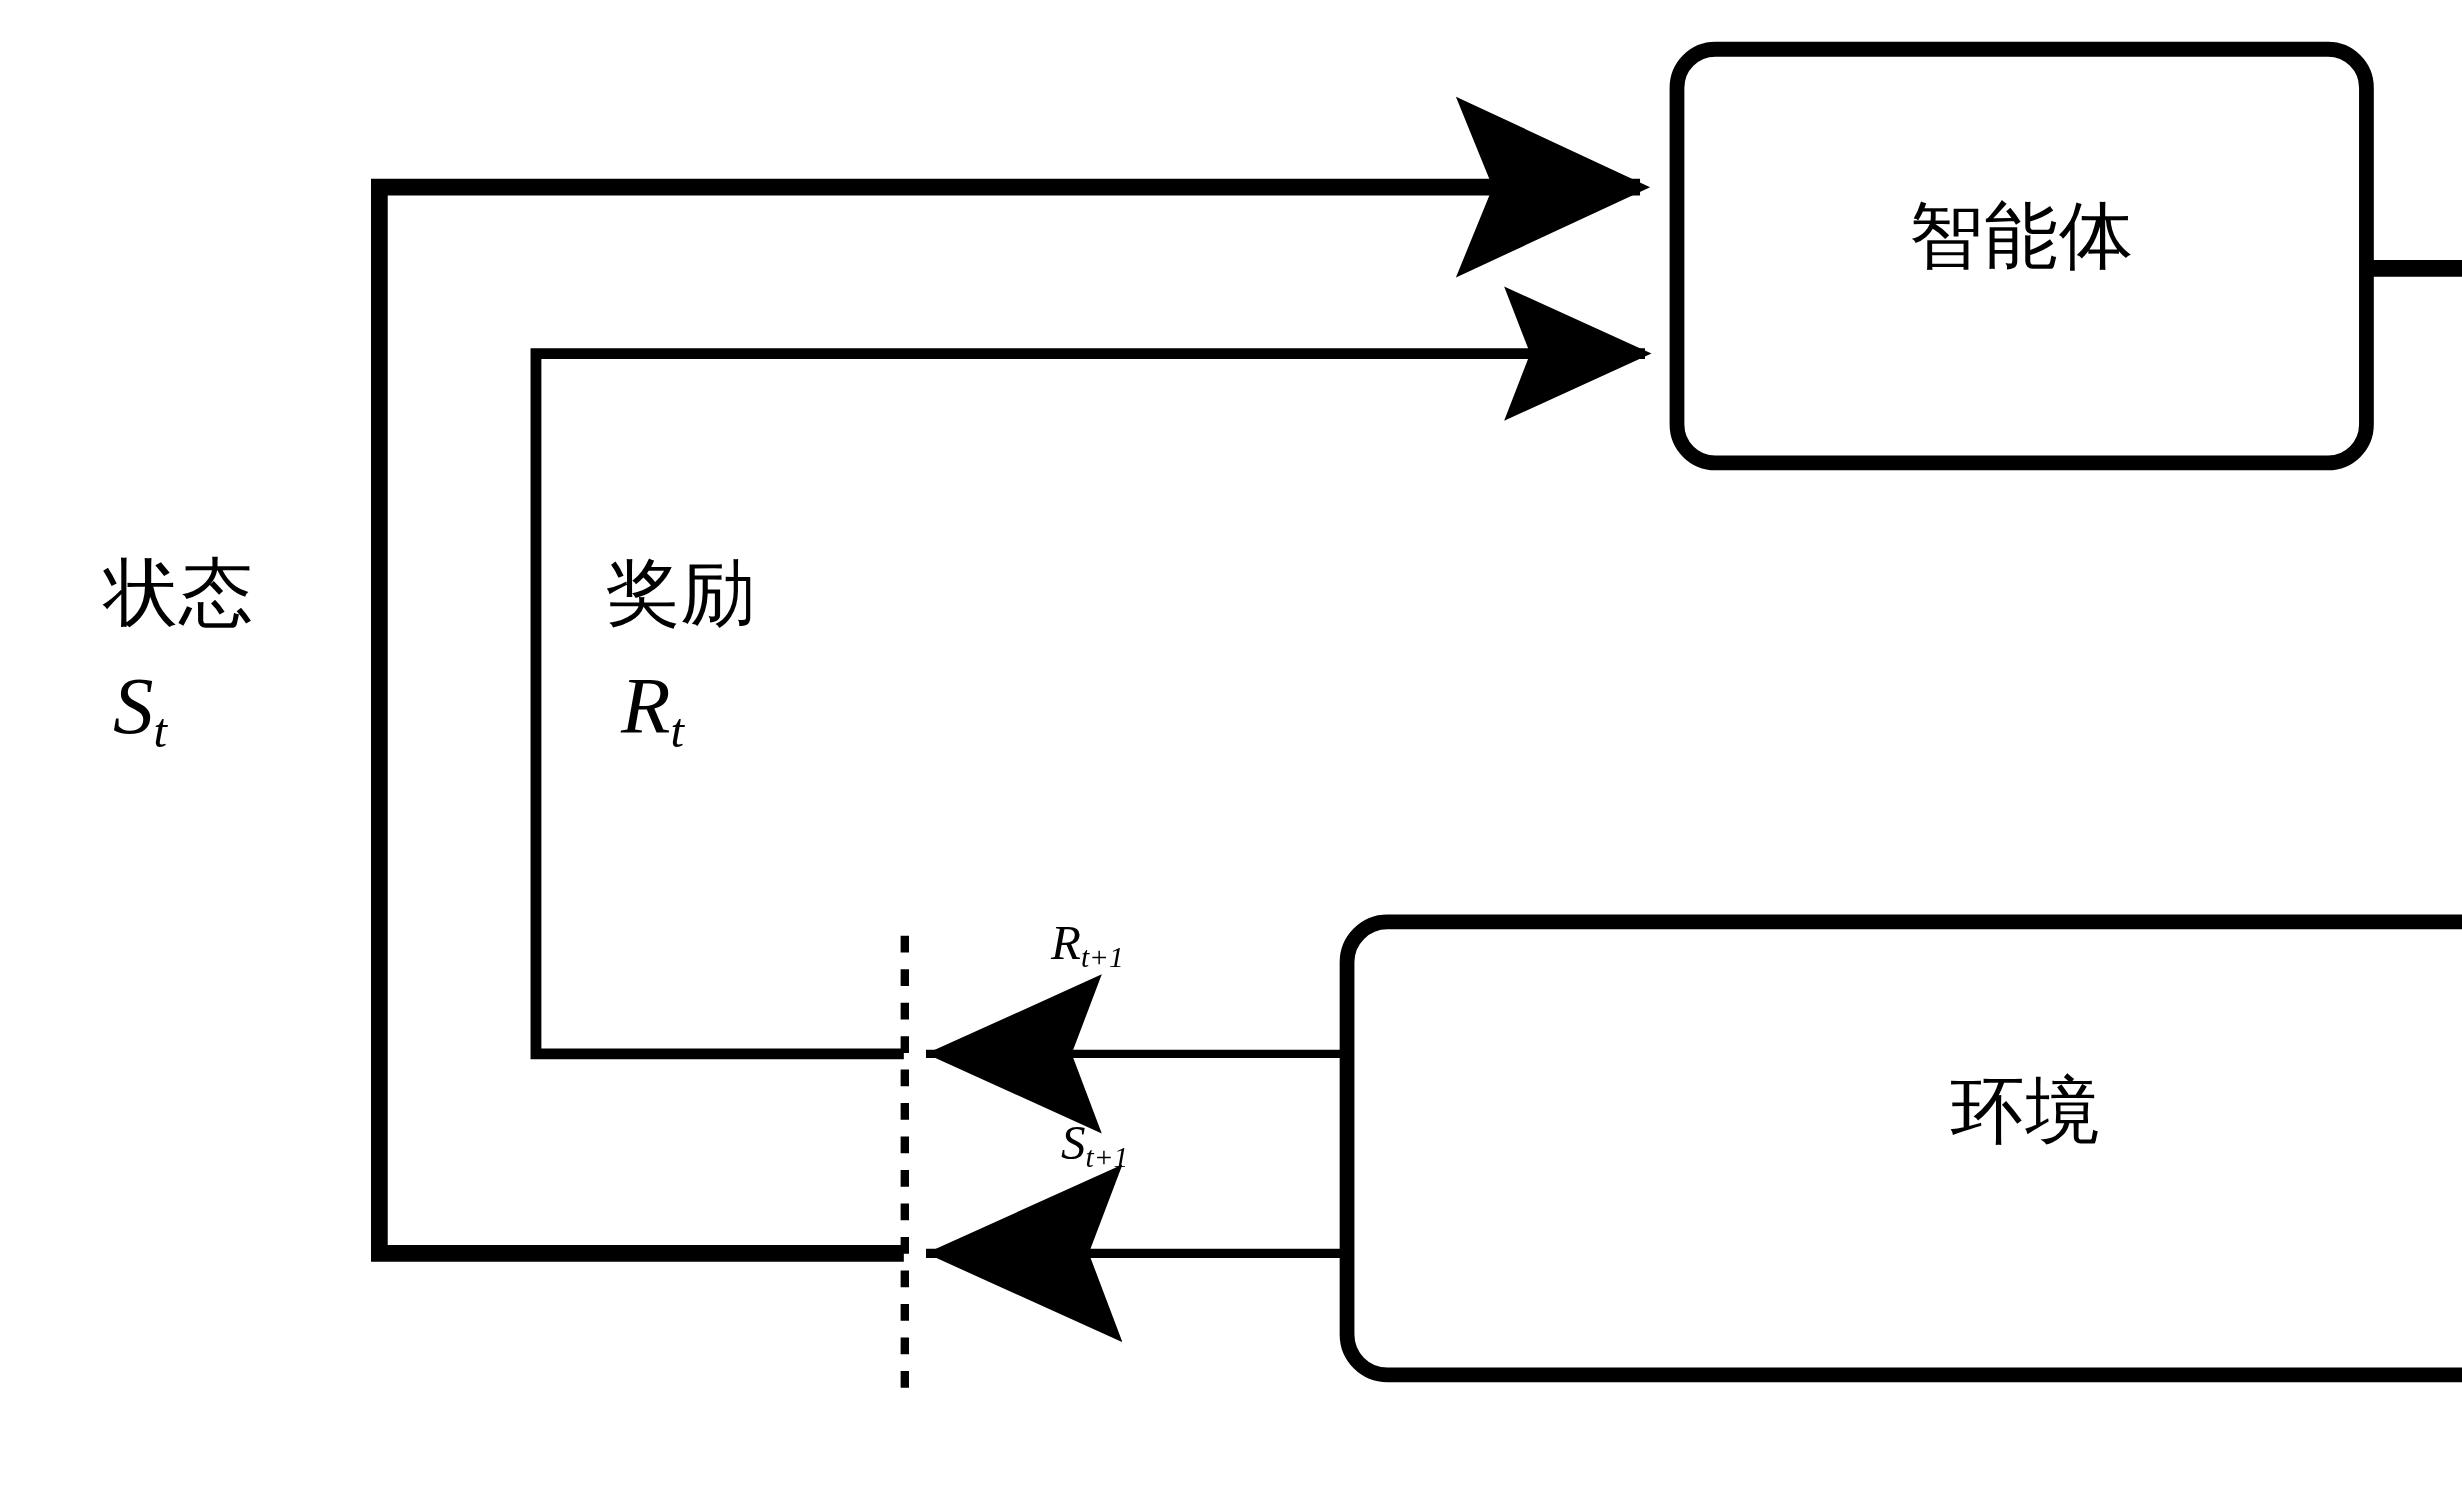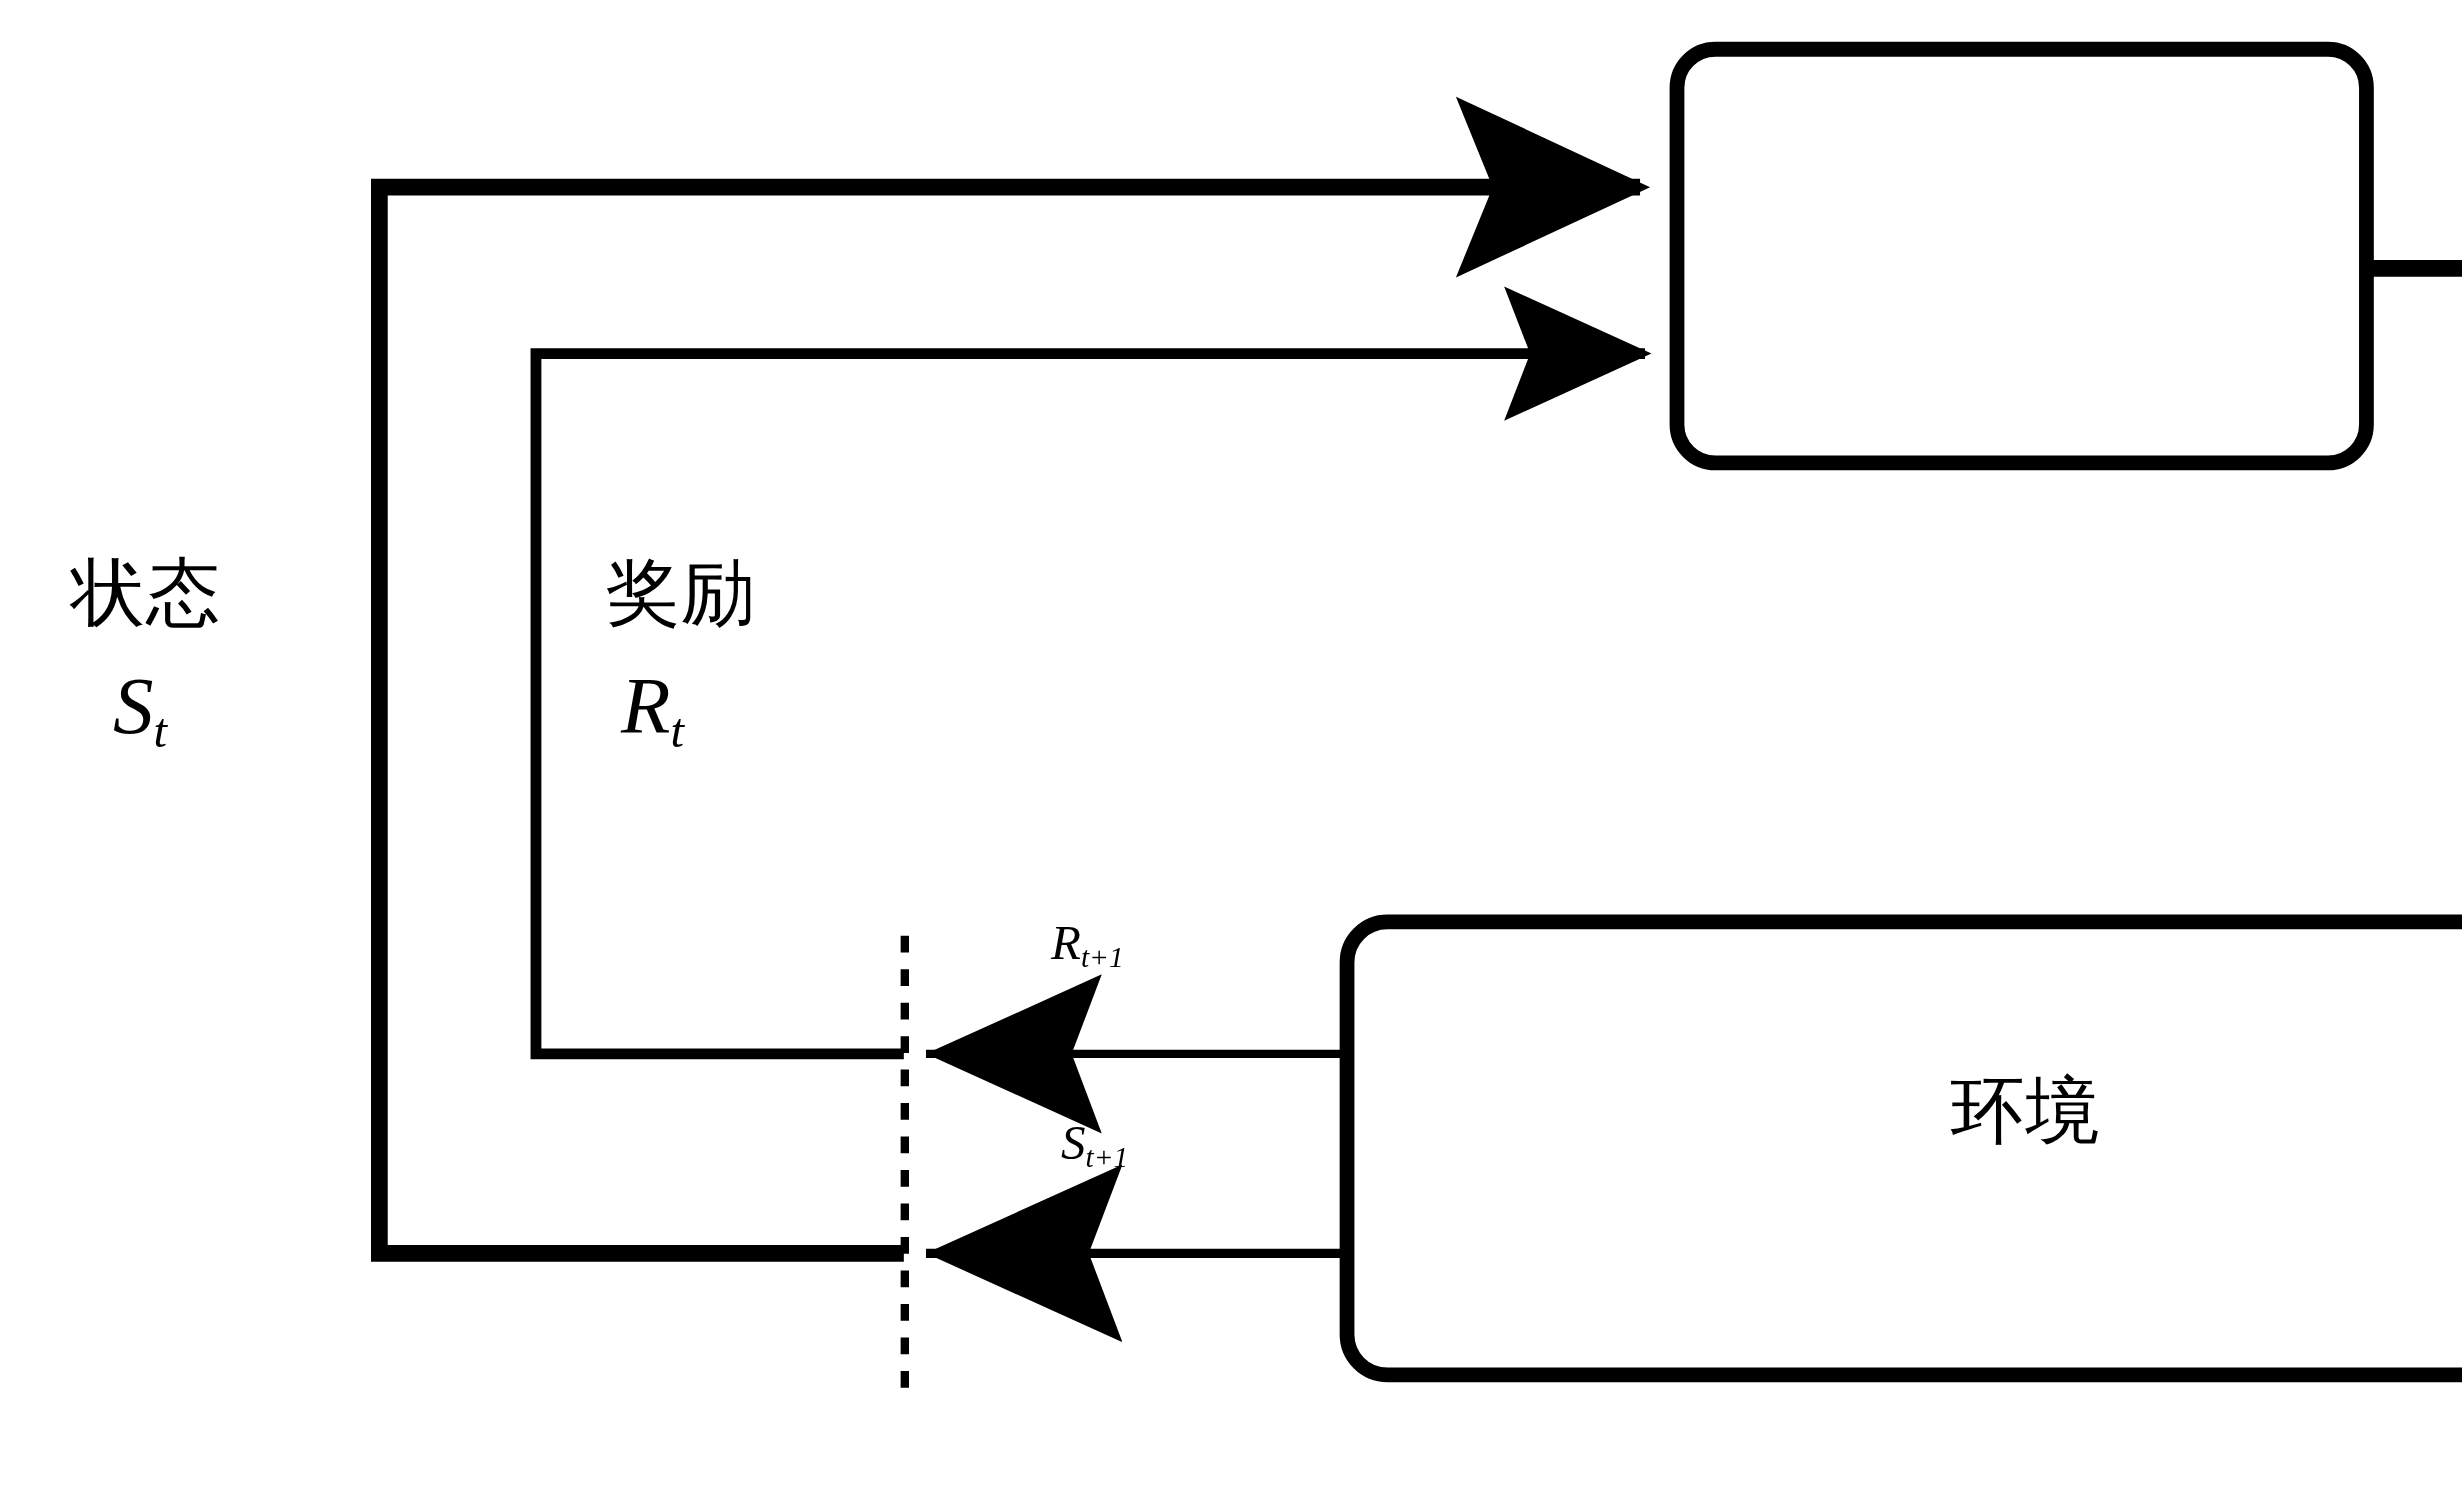--- a/index.html
+++ b/index.html
@@ -91,24 +91,25 @@
 
     <g>
       <rect x="3405" y="100" width="1400" height="840" rx="78" ry="78" fill="#ffffff" stroke="#000000" stroke-width="30"></rect>
     </g>
 
     <g>
       <rect x="2735" y="1872" width="2755" height="920" rx="82" ry="82" fill="#ffffff" stroke="#000000" stroke-width="30"></rect>
     </g>
   </svg>
 
+  <div class="lbl cn" style="left:1677px;top:199px;width:689px;text-align:center;">智能体</div>
 
   <div class="lbl cn" style="left:1347px;top:1074px;width:1357px;text-align:center;">环境</div>
 
-  <div class="lbl cn" style="left:71px;top:556px;">状态</div>
+  <div class="lbl cn" style="left:104px;top:556px;">状态</div>
   <div class="lbl mathvar" style="left:113px;top:665px;text-align:right;">
     <span>S</span><span class="sub">t</span>
   </div>
 
   <div class="lbl cn" style="left:606px;top:556px;">奖励</div>
   <div class="lbl mathvar" style="left:613px;top:665px;margin-left:8px;">
     <span>R</span><span class="sub">t</span>
   </div>
 
   <div class="lbl mathvar mathsm" style="left:1051px;top:918px;">

